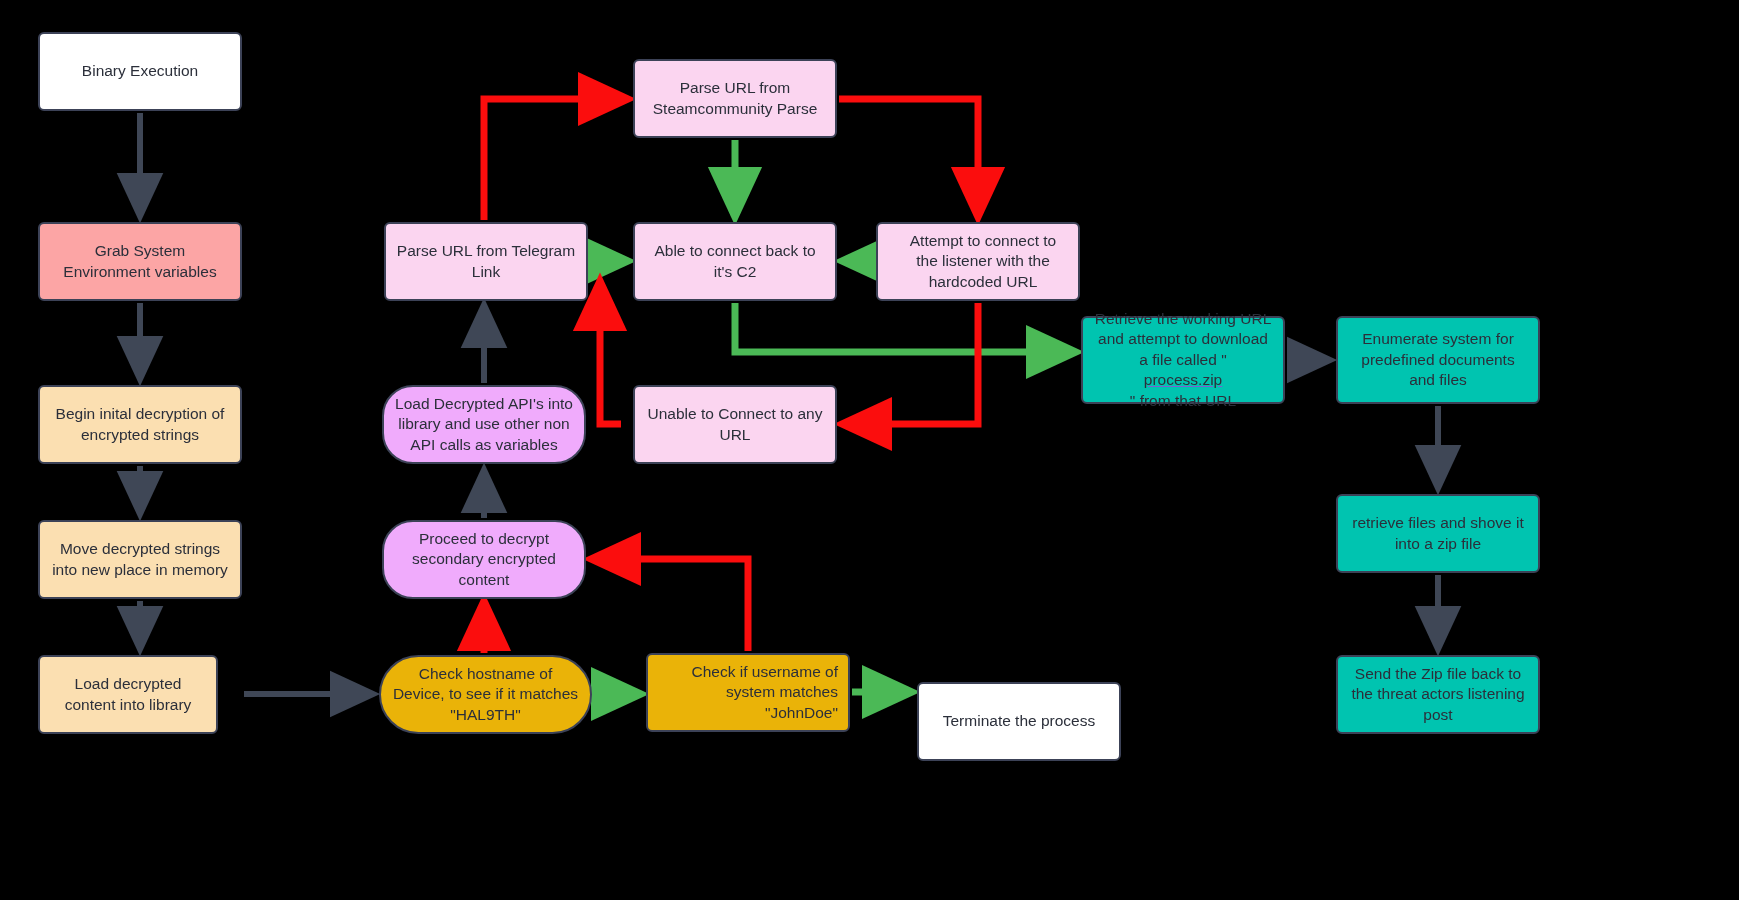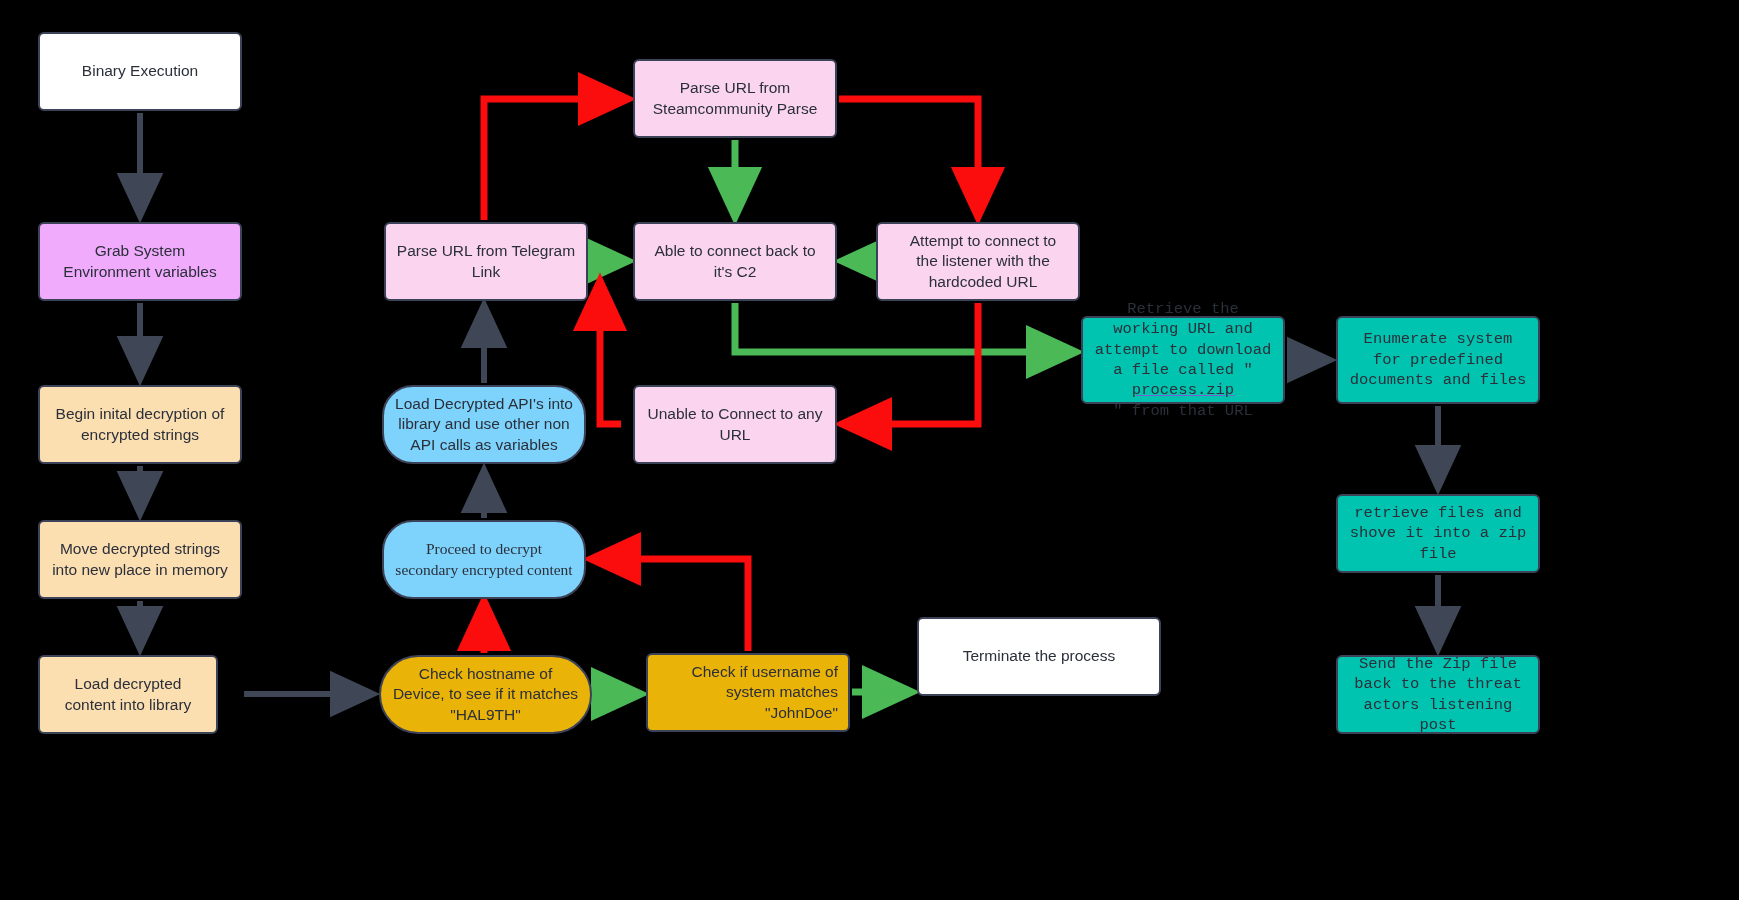--- a/index.html
+++ b/index.html
@@ -6,25 +6,25 @@
   body{width:1739px;height:900px;position:relative;overflow:hidden;
        font-family:"Liberation Sans","DejaVu Sans",sans-serif;}
   #canvas{position:absolute;inset:0;width:1739px;height:900px;}
   svg#edges{position:absolute;left:0;top:0;width:1739px;height:900px;}
   .node{position:absolute;box-sizing:border-box;display:flex;align-items:center;
         justify-content:center;text-align:center;border:2.5px solid #3c4257;
         color:#2b2f3a;font-size:15.5px;line-height:1.32;padding:4px 10px;
         border-radius:6px;}
   .node span{display:block;}
   .n-white{background:#ffffff;}
-  .n-blue{background:#f0abfc;}
+  .n-blue{background:#fca5a5;}
   .n-peach{background:#fbdfb1;}
-  .n-yellow{background:#7dd3fc;border-radius:31px;}
+  .n-yellow{background:#f0abfc;border-radius:31px;}
   .n-pink{background:#fbd5f0;}
-  .n-teal{background:#00c4b0;font-family:Liberation Mono, monospace;}
+  .n-teal{background:#00c4b0;}
   .n-salmon{background:#eab308;}
   .shape-stadium{border-radius:60px;}
   .shape-ellipse{border-radius:50%;border:none;background:#ffffff;}
   .u{text-decoration:underline;text-decoration-color:#7a5fd3;}
 </style>
 </head>
 <body>
 
 <div id="canvas">
 
@@ -100,26 +100,26 @@
     </div>
 
   <div class="node n-salmon shape-stadium" style="left:379px;top:655px;width:213px;height:79px;">
     <span>Check hostname of Device, to see if it matches "HAL9TH"</span>
     </div>
 
   <div class="node n-salmon" style="left:646px;top:653px;width:204px;height:79px;text-align:right;">
     <span>Check if username of system matches "JohnDoe"</span>
     </div>
 
-  <div class="node n-white" style="left:917px;top:617px;width:244px;height:79px;justify-content:center;">
+  <div class="node n-white" style="left:917px;top:682px;width:204px;height:79px;justify-content:center;">
     <span>Terminate the process</span>
     </div>
 
 
-  <div class="node n-yellow" style="left:382px;top:520px;width:204px;height:79px;font-family:Liberation Serif, serif;">
+  <div class="node n-yellow" style="left:382px;top:520px;width:204px;height:79px;">
     <span>Proceed to decrypt secondary encrypted content</span>
     </div>
 
   <div class="node n-yellow" style="left:382px;top:385px;width:204px;height:79px;">
     <span>Load Decrypted API's into library and use other non API calls as variables</span>
     </div>
 
   <div class="node n-pink" style="left:384px;top:222px;width:204px;height:79px;">
     <span>Parse URL from Telegram Link</span>
     </div>

